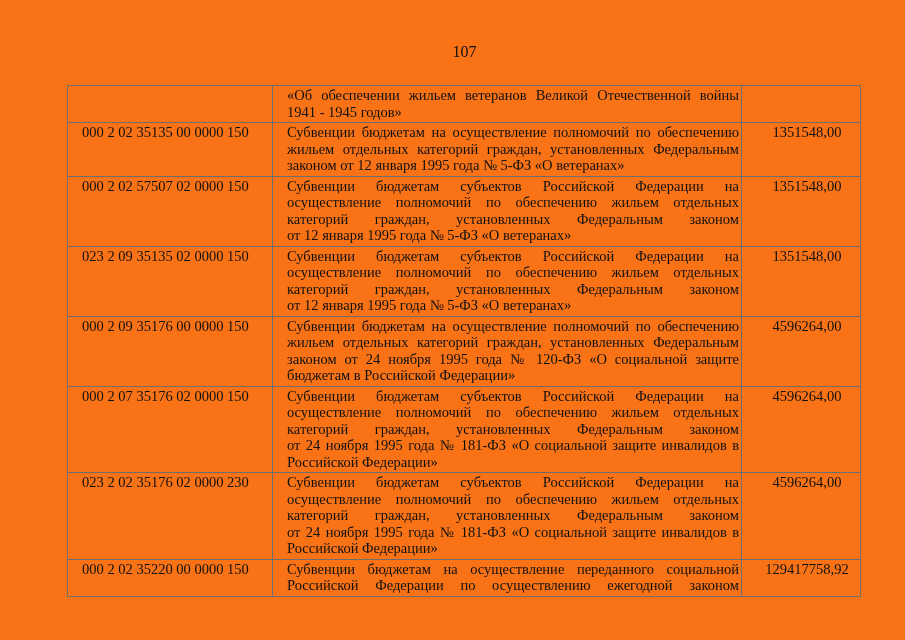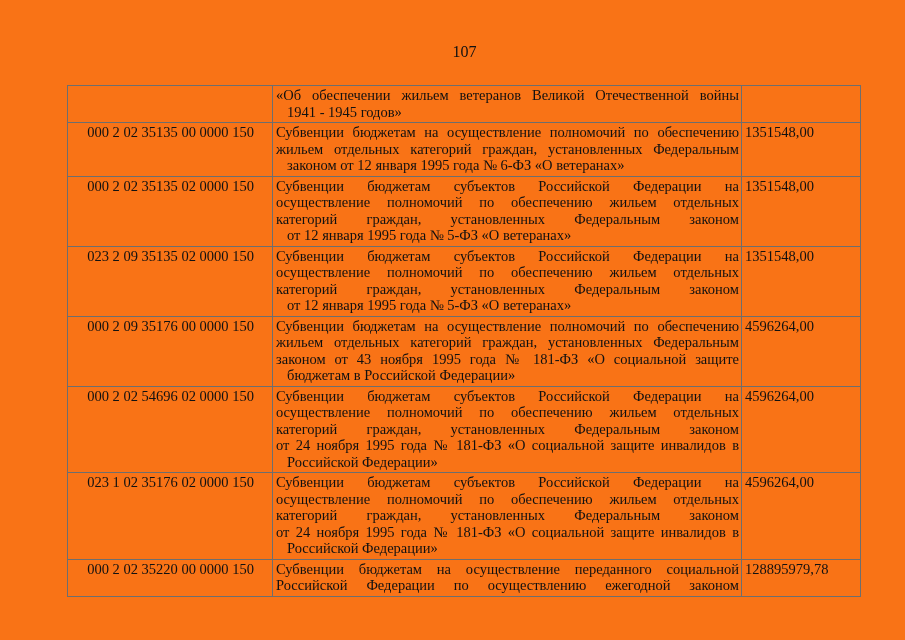--- a/index.html
+++ b/index.html
@@ -31,43 +31,42 @@
     top: 85px;
     width: 794px;
     border-collapse: collapse;
     table-layout: fixed;
     font-size: 14.5px;
     line-height: 16.5px;
   }
   table.doc-table td {
     border: 1px solid #6e6e6e;
     vertical-align: top;
-    padding: 1px 2px 2px 3px;
+    padding: 1px 2px 2px 14px;
     overflow: hidden;
   }
   td.code-cell {
-    text-align: center;
+    text-align: left;
     white-space: nowrap;
     padding-top: 2px;
   }
   td.desc-cell {
     padding: 2px 6px 3px 7px;
   }
   td.amount-cell {
-    text-align: left;
+    text-align: center;
     white-space: nowrap;
     padding-top: 2px;
   }
   .tline {
     text-align: justify;
     text-align-last: justify;
   }
   .tline-last {
     text-align-last: left;
-    margin-left: 11px;
   }
 </style>
 </head>
 <body>
 
 <div class="page">
   <div class="pagenum">107</div>
 
   <table class="doc-table">
     <colgroup>
@@ -82,26 +81,26 @@
             <div class="tline">«Об обеспечении жильем ветеранов Великой Отечественной войны</div>
             <div class="tline tline-last">1941 - 1945 годов»</div>
           </td>
           <td class="amount-cell"></td>
         </tr>
         <tr>
           <td class="code-cell">000 2 02 35135 00 0000 150</td>
           <td class="desc-cell">
             <div class="tline">Субвенции бюджетам на осуществление полномочий по обеспечению</div>
             <div class="tline">жильем отдельных категорий граждан, установленных Федеральным</div>
-            <div class="tline tline-last">законом от 12 января 1995 года № 6-ФЗ «О ветеранах»</div>
+            <div class="tline tline-last">законом от 12 января 1995 года № 5-ФЗ «О ветеранах»</div>
           </td>
           <td class="amount-cell">1351548,00</td>
         </tr>
         <tr>
-          <td class="code-cell">000 2 02 35135 02 0000 150</td>
+          <td class="code-cell">000 2 02 57507 02 0000 150</td>
           <td class="desc-cell">
             <div class="tline">Субвенции бюджетам субъектов Российской Федерации на</div>
             <div class="tline">осуществление полномочий по обеспечению жильем отдельных</div>
             <div class="tline">категорий граждан, установленных Федеральным законом</div>
             <div class="tline tline-last">от 12 января 1995 года № 5-ФЗ «О ветеранах»</div>
           </td>
           <td class="amount-cell">1351548,00</td>
         </tr>
         <tr>
           <td class="code-cell">023 2 09 35135 02 0000 150</td>
@@ -111,50 +110,50 @@
             <div class="tline">категорий граждан, установленных Федеральным законом</div>
             <div class="tline tline-last">от 12 января 1995 года № 5-ФЗ «О ветеранах»</div>
           </td>
           <td class="amount-cell">1351548,00</td>
         </tr>
         <tr>
           <td class="code-cell">000 2 09 35176 00 0000 150</td>
           <td class="desc-cell">
             <div class="tline">Субвенции бюджетам на осуществление полномочий по обеспечению</div>
             <div class="tline">жильем отдельных категорий граждан, установленных Федеральным</div>
-            <div class="tline">законом от 43 ноября 1995 года № 181-ФЗ «О социальной защите</div>
+            <div class="tline">законом от 24 ноября 1995 года № 120-ФЗ «О социальной защите</div>
             <div class="tline tline-last">бюджетам в Российской Федерации»</div>
           </td>
           <td class="amount-cell">4596264,00</td>
         </tr>
         <tr>
-          <td class="code-cell">000 2 02 54696 02 0000 150</td>
+          <td class="code-cell">000 2 07 35176 02 0000 150</td>
           <td class="desc-cell">
             <div class="tline">Субвенции бюджетам субъектов Российской Федерации на</div>
             <div class="tline">осуществление полномочий по обеспечению жильем отдельных</div>
             <div class="tline">категорий граждан, установленных Федеральным законом</div>
             <div class="tline">от 24 ноября 1995 года № 181-ФЗ «О социальной защите инвалидов в</div>
             <div class="tline tline-last">Российской Федерации»</div>
           </td>
           <td class="amount-cell">4596264,00</td>
         </tr>
         <tr>
-          <td class="code-cell">023 1 02 35176 02 0000 150</td>
+          <td class="code-cell">023 2 02 35176 02 0000 230</td>
           <td class="desc-cell">
             <div class="tline">Субвенции бюджетам субъектов Российской Федерации на</div>
             <div class="tline">осуществление полномочий по обеспечению жильем отдельных</div>
             <div class="tline">категорий граждан, установленных Федеральным законом</div>
             <div class="tline">от 24 ноября 1995 года № 181-ФЗ «О социальной защите инвалидов в</div>
             <div class="tline tline-last">Российской Федерации»</div>
           </td>
           <td class="amount-cell">4596264,00</td>
         </tr>
         <tr>
           <td class="code-cell">000 2 02 35220 00 0000 150</td>
           <td class="desc-cell">
             <div class="tline">Субвенции бюджетам на осуществление переданного социальной</div>
             <div class="tline">Российской Федерации по осуществлению ежегодной законом</div>
           </td>
-          <td class="amount-cell">128895979,78</td>
+          <td class="amount-cell">129417758,92</td>
         </tr>
       </tbody>
   </table>
 </div>
 
 </body></html>

